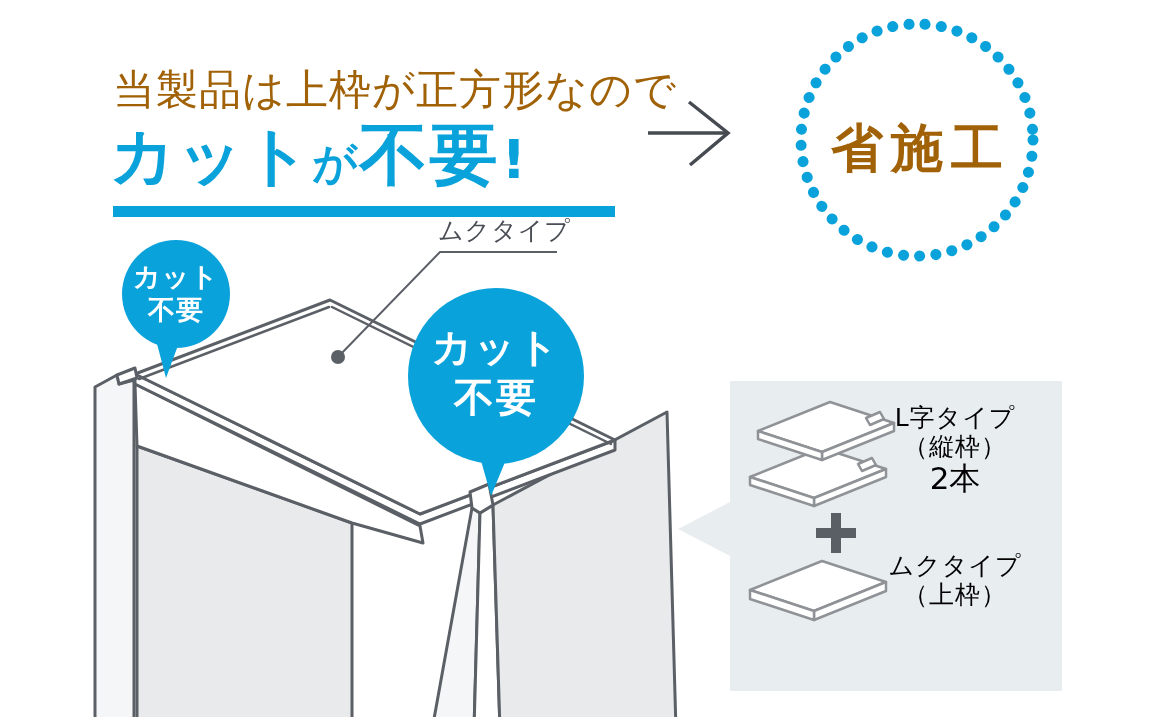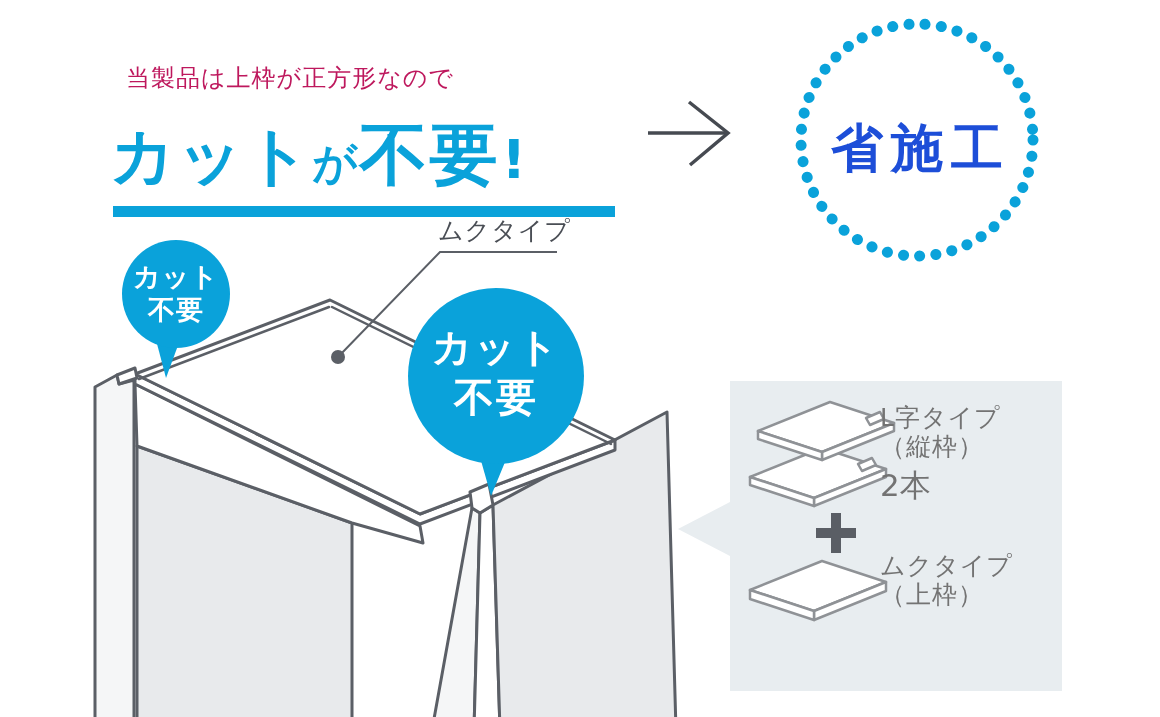--- a/index.html
+++ b/index.html
@@ -6,23 +6,23 @@
   html,body { background: #ffffff; }
   body { font-family: "DejaVu Sans", "Liberation Sans", sans-serif; }
   #canvas {
     position: relative; width: 1160px; height: 717px;
     background: #ffffff; overflow: hidden;
   }
   .abs { position: absolute; }
 
   
   .subtitle {
-    left: 126px; top: 62px;
-    font-size: 24px; letter-spacing: 1px; font-weight: 500;
-    color: #be185d;
+    left: 113px; top: 62px;
+    font-size: 42px; letter-spacing: 1px; font-weight: 500;
+    color: #a16207;
   }
   .title-row {
     left: 110px; top: 110px;
     display: flex; align-items: baseline;
     color: #0aa2da; font-weight: bold; letter-spacing: 2px;
     white-space: nowrap;
   }
   .t-big   { font-size: 64px; }
   .t-small { font-size: 44px; }
   .t-big2  { font-size: 68px; }
@@ -32,21 +32,21 @@
     background: #0aa2da;
   }
 
   
   .arrow-svg { left: 642px; top: 95px; }
   .badge { left: 788px; top: 11px; width: 258px; height: 258px; }
   .badge-label {
     left: 0; top: 103px; width: 258px;
     text-align: center; font-size: 52px; font-weight: bold;
     letter-spacing: 8px; padding-left: 8px;
-    color: #1d4ed8;
+    color: #a16207;
   }
 
   
   .frame-svg { left: 78px; top: 210px; }
   .part-label {
     left: 438px; top: 214px;
     font-size: 25px; letter-spacing: 1px; color: #4a4e55;
   }
 
   
@@ -70,26 +70,26 @@
   }
 
   
   .panel { left: 730px; top: 381px; width: 332px; height: 310px; background: #e8edf0; }
   .panel-tail {
     left: 678px; top: 502px; width: 0; height: 0;
     border-top: 27px solid transparent; border-bottom: 27px solid transparent;
     border-right: 52px solid #e8edf0;
   }
   .panel-item-labels {
-    width: 150px; color: #737373;
+    width: 150px; text-align: center; color: #000000;
   }
   .pi-1 { left: 150px; top: 22px; }
   .pi-2 { left: 150px; top: 170px; }
   .pi-name, .pi-sub { font-size: 25px; line-height: 29px; letter-spacing: 1px; }
-  .pi-qty { font-size: 31px; line-height: 34px; margin-top: 7px; }
+  .pi-qty { font-size: 31px; line-height: 34px; margin-top: 0; }
   .boards-icon-1 { left: 14px; top: 16px; }
   .boards-icon-2 { left: 14px; top: 176px; }
   .plus-icon { left: 86px; top: 132px; width: 40px; height: 40px; }
   .plus-icon::before {
     content: ""; position: absolute; left: 0; top: 15px; width: 40px; height: 10px;
     background: #5a5e65;
   }
   .plus-icon::after {
     content: ""; position: absolute; left: 15px; top: 0; width: 10px; height: 40px;
     background: #5a5e65;

